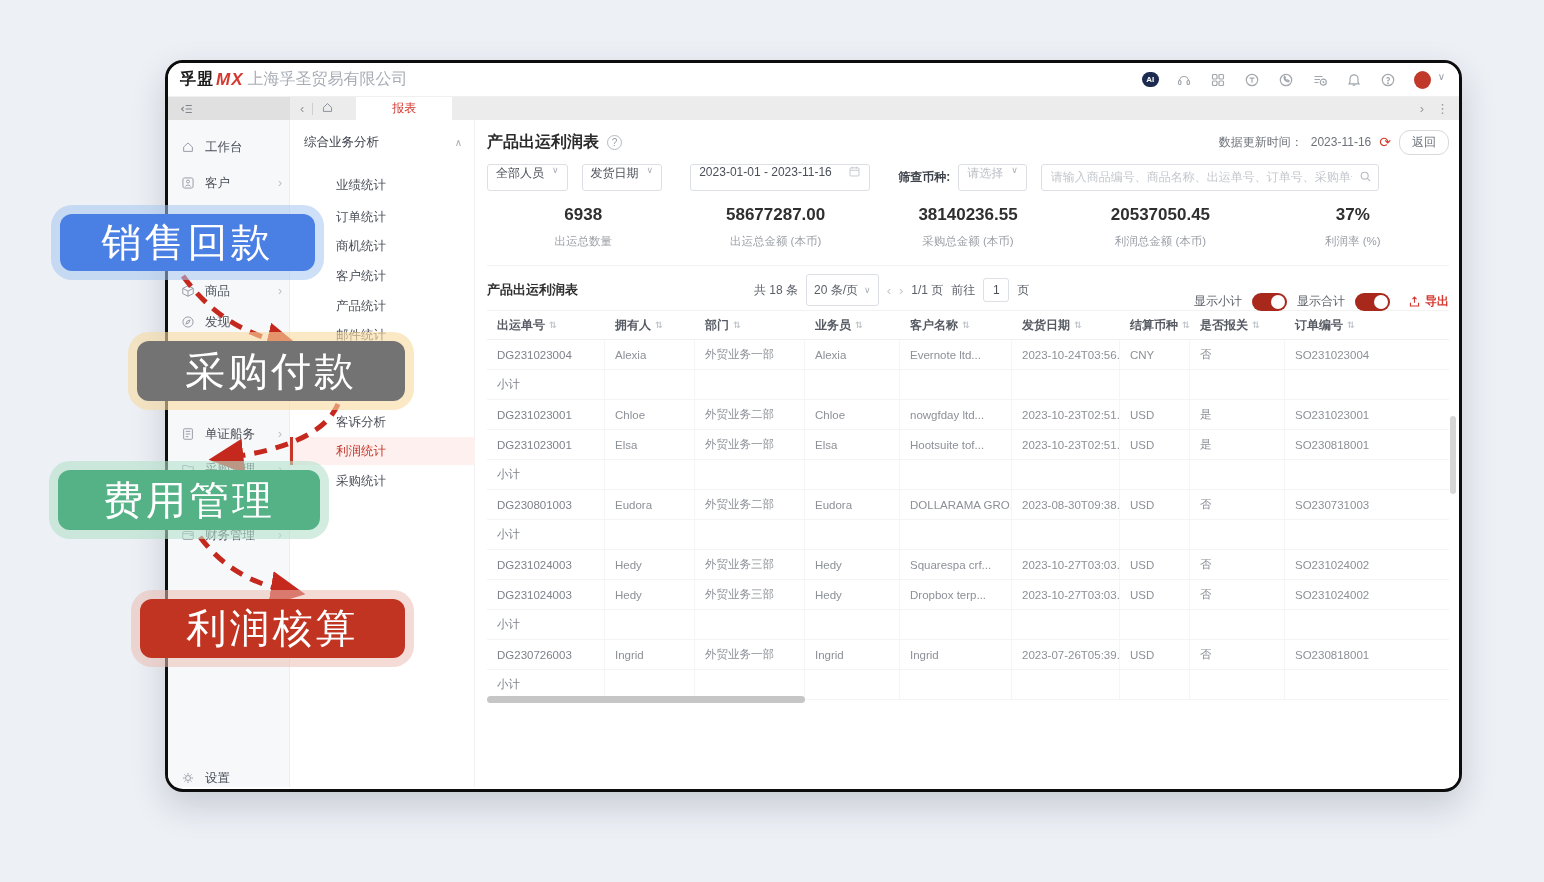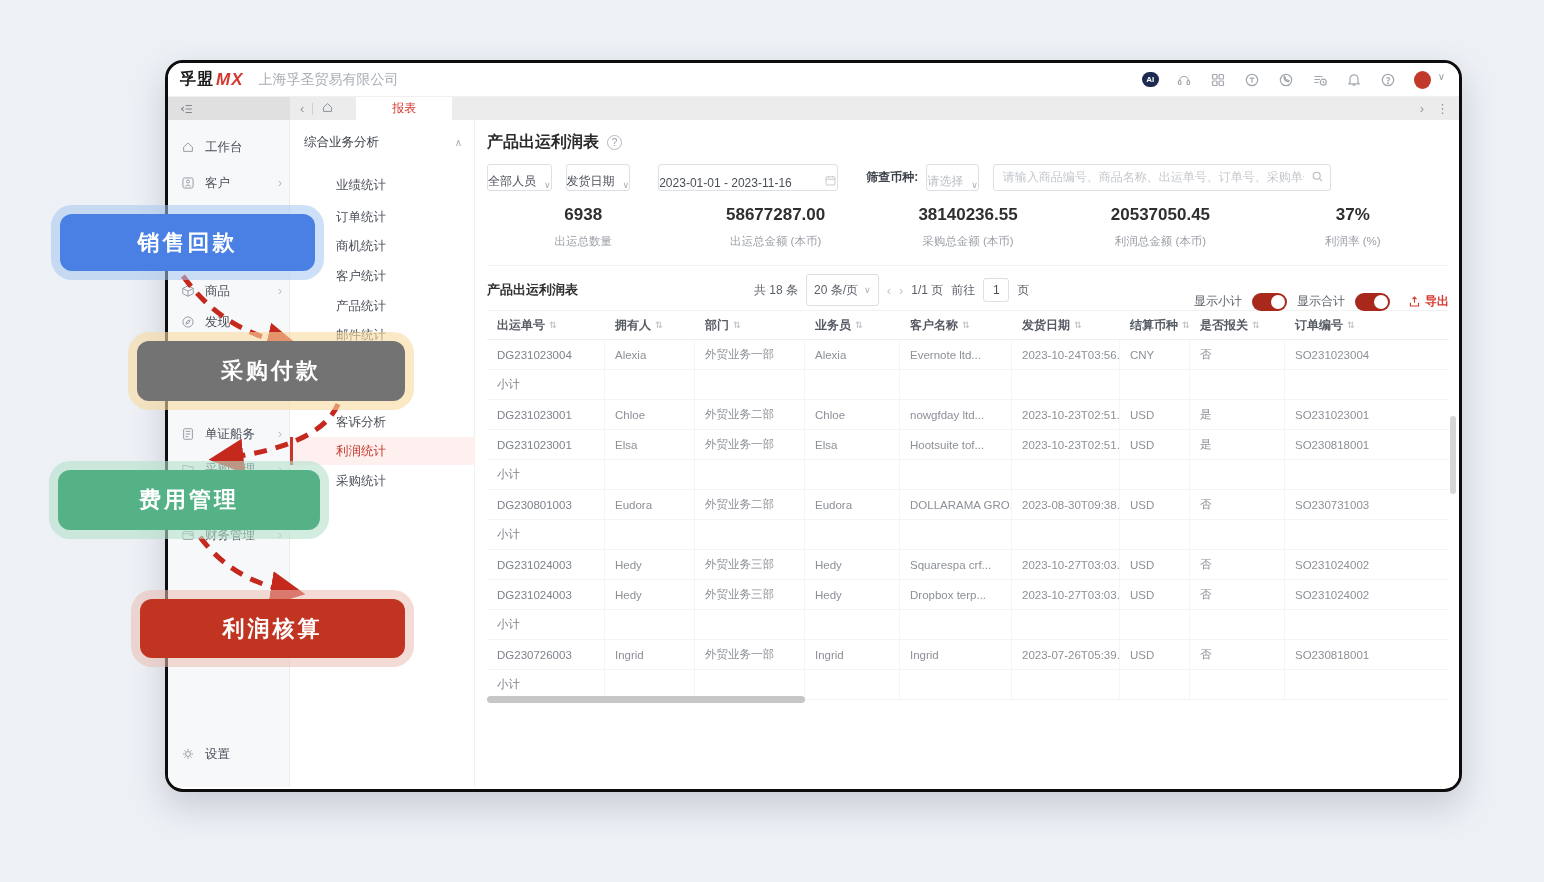--- a/index.html
+++ b/index.html
@@ -6,21 +6,21 @@
   html,body { width:1544px; height:882px; background:#edf0f5; font-family:"Liberation Sans","DejaVu Sans",sans-serif; overflow:hidden; }
 
   .window { position:absolute; left:165px; top:60px; width:1297px; height:732px;
     background:#fff; border:3px solid #0d0d0d; border-radius:18px; overflow:hidden;
     box-shadow:0 14px 34px rgba(30,40,60,.18); }
 
   
   .topbar { height:33px; display:flex; align-items:center; padding:0 14px 0 12px; background:#fff; }
   .logo-cn { font-size:16px; font-weight:bold; color:#1c1c1c; letter-spacing:1px; }
   .logo-mx { font-size:17px; font-weight:bold; color:#d5382e; font-style:italic; margin-left:2px; letter-spacing:1px; }
-  .company { font-size:14px; color:#a8adb5; margin-left:15px; }
+  .company { font-size:16px; color:#a8adb5; margin-left:4px; }
   .top-icons { margin-left:auto; display:flex; align-items:flex-start; gap:17px; }
   .ticon { width:17px; height:17px; display:flex; align-items:center; justify-content:center; cursor:pointer; }
   .ticon svg { width:16px; height:16px; stroke:#a2a7ae; fill:none; stroke-width:1.2; }
   .ai-pill { width:24px; height:15px; background:#1d2b50; border-radius:8px; color:#fff; font-size:8px; font-weight:bold;
     display:flex; align-items:center; justify-content:center; }
   .avatar { width:18px; height:18px; border-radius:50%; background:#c0392b; }
   .av-chev { font-size:10px; color:#9aa0a8; margin-left:-10px; }
 
   
   .tabbar { height:24px; background:#ececec; display:flex; align-items:stretch; border-top:1px solid #f0f0f0; }
@@ -54,21 +54,21 @@
   .c-head { display:flex; align-items:center; margin-top:9px; height:26px; }
   .c-title { font-size:16px; font-weight:bold; color:#2b2b2b; }
   .help { width:15px; height:15px; margin-left:8px; border:1px solid #b6bac0; border-radius:50%; color:#9aa0a8; font-size:10px;
     display:flex; align-items:center; justify-content:center; cursor:pointer; }
   .c-right { margin-left:auto; display:flex; align-items:center; gap:8px; font-size:12px; color:#6d727a; }
   .refresh { color:#d5382e; font-size:14px; cursor:pointer; }
   .back-btn { border:1px solid #d9d9d9; border-radius:11px; padding:3px 12px; font-size:12px; color:#6d727a; background:#fff; cursor:pointer; }
 
   
   .filters { display:flex; align-items:center; margin-top:8px; height:28px; font-size:12px; }
-  .fbox { height:27px; border:1px solid #dcdfe3; border-radius:3px; display:flex; align-items:flex-end; padding:0 0; color:#4a4f58; background:#fff; cursor:pointer; }
+  .fbox { height:27px; border:1px solid #dcdfe3; border-radius:3px; display:flex; align-items:flex-start; padding:0 8px; color:#4a4f58; background:#fff; cursor:pointer; }
   .fbox .chev { margin-left:8px; color:#a7acb4; font-size:9px; }
   .fgap { width:14px; } .fgap-lg { width:28px; }
   .f-date { width:180px; justify-content:space-between; }
   .cal svg { width:13px; height:13px; stroke:#c4c8cd; fill:none; stroke-width:1.2; }
   .f-label { color:#3c414a; font-weight:bold; margin:0 8px 0 0; }
   .placeholder { color:#bcc0c6; }
   .f-search { width:338px; position:relative; }
   .f-search input { border:1px solid #dcdfe3; border-radius:3px; width:100%; height:27px; padding:0 26px 0 9px; font-size:12px; color:#4a4f58;
     font-family:"Liberation Sans","DejaVu Sans",sans-serif; }
   .f-search input::placeholder { color:#c3c7cc; }
@@ -104,21 +104,21 @@
   .td { height:29px; display:flex; align-items:center; padding-left:10px; font-size:11.5px; color:#8c9097; border-right:1px solid #f5f5f5;
     white-space:nowrap; overflow:hidden; }
   .td:first-child { color:#7d828a; }
   .td:last-child { border-right:none; }
   .subtotal .td { color:#7d828a; }
 
   .hscroll { position:absolute; left:12px; bottom:84px; width:318px; height:7px; border-radius:4px; background:#c6c6c6; cursor:pointer; }
   .vscroll { position:absolute; right:3px; top:296px; width:6px; height:78px; border-radius:3px; background:#d6d6d6; cursor:pointer; }
 
   
-  .chip { position:absolute; display:flex; align-items:center; justify-content:center; color:#fff; font-size:22px; font-weight:bold;
+  .chip { position:absolute; display:flex; align-items:center; justify-content:center; color:#fff; font-size:40px; font-weight:normal;
     letter-spacing:3px; border-radius:12px; z-index:30; }
   .chip1 { left:60px;  top:214px; width:255px; height:57px; }
   .chip2 { left:137px; top:341px; width:268px; height:60px; }
   .chip3 { left:58px;  top:470px; width:262px; height:60px; }
   .chip4 { left:140px; top:599px; width:265px; height:59px; }
   .arrows { position:absolute; left:0; top:0; width:1544px; height:882px; z-index:25; pointer-events:none; }
 </style>
 </head>
 <body>
 
@@ -201,21 +201,21 @@
     </div>
     <div class="tab-active">报表</div>
     <div class="tab-right">
       <span>›</span>
       <span>⋮</span>
     </div>
   </div>
 
   <div class="main">
     <div class="sidebar">
-      <div class="side-item" id="settings-item" style="top:620px">
+      <div class="side-item" id="settings-item" style="top:644px">
         <span class="sicon">
             <svg viewBox="0 0 16 16">
               <circle cx="8" cy="8" r="2.8"></circle>
               <path d="M8 2.2v2M8 11.8v2M2.2 8h2M11.8 8h2M3.9 3.9l1.4 1.4M10.7 10.7l1.4 1.4M12.1 3.9l-1.4 1.4M5.3 10.7l-1.4 1.4"></path>
             </svg>
           </span>
         <span class="slabel">设置</span>
       </div>
     <div class="side-item" style="top: 13px;">
           <span class="sicon">
@@ -309,20 +309,26 @@
         <div class="sub-item" style="top: 201px;">邮件统计</div>
         <div class="sub-item" style="top: 288px;">客诉分析</div>
         <div class="sub-item active" style="top: 317px;">利润统计</div>
         <div class="sub-item" style="top: 347px;">采购统计</div>
       </div>
 
     <div class="content">
       <div class="c-head">
         <span class="c-title">产品出运利润表</span>
         <span class="help">?</span>
+        <div class="c-right">
+          <span>数据更新时间：</span>
+          <span>2023-11-16</span>
+          <span class="refresh">⟳</span>
+          <button class="back-btn">返回</button>
+        </div>
       </div>
 
       <div class="filters">
         <div class="fbox">
           <span>全部人员</span>
             <span class="chev">∨</span>
         </div>
         <div class="fgap"></div>
         <div class="fbox">
           <span>发货日期</span>

